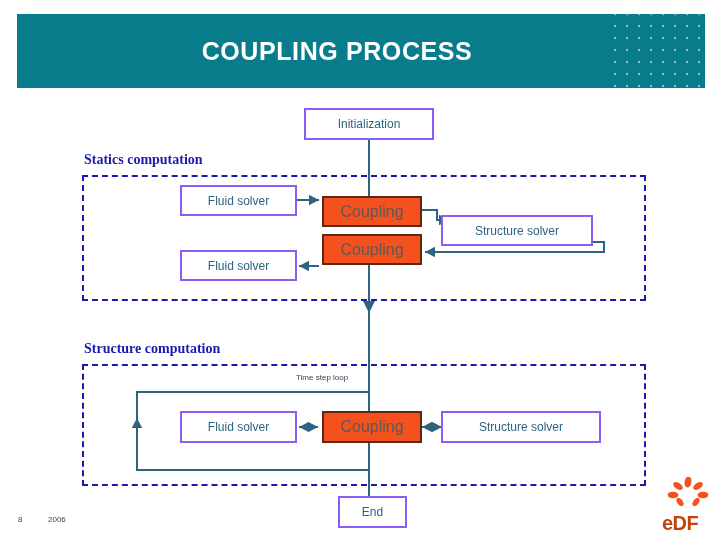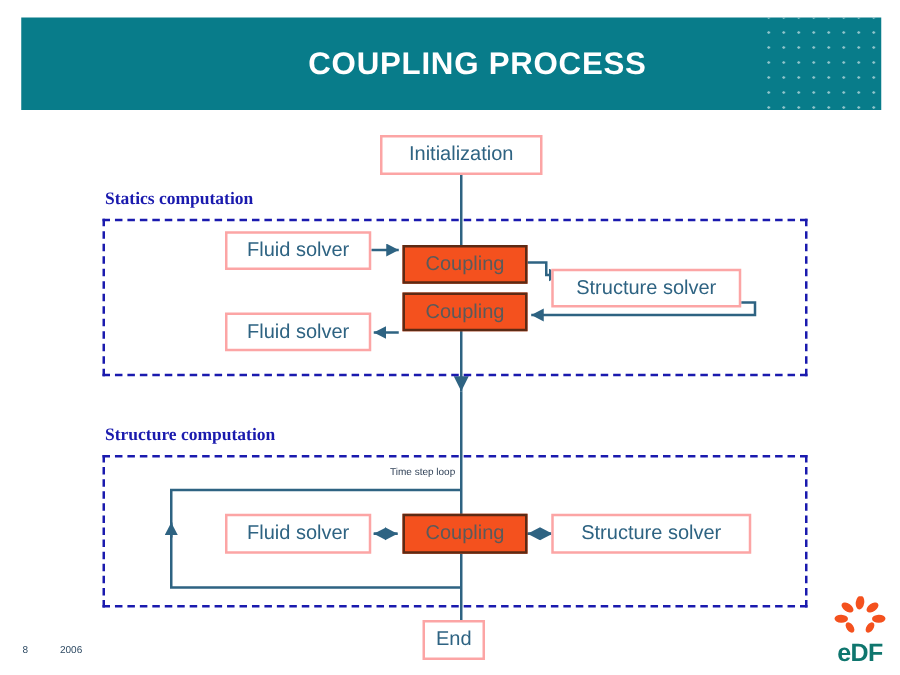--- a/index.html
+++ b/index.html
@@ -44,38 +44,37 @@
     width: 640px;
     height: 74px;
     display: flex;
     align-items: center;
     justify-content: center;
     color: #ffffff;
     font-size: 25px;
     font-weight: bold;
     letter-spacing: 0.6px;
     white-space: nowrap;
-    padding-left: 45px;
   }
 
   
   .node {
     position: absolute;
     box-sizing: border-box;
     display: flex;
     align-items: center;
     justify-content: center;
     white-space: nowrap;
     line-height: 1;
   }
   .node-plain {
     background: #ffffff;
-    border: 2px solid #fca5a5;
+    border: 2px solid #8b5cf6;
     color: #2E6382;
-    font-size: 16px;
+    font-size: 12px;
   }
   .node-coupling {
     background: #F4511E;
     border: 2px solid #5C2A14;
     color: #5A5A5A;
     font-size: 16px;
     text-align: center;
   }
 
   .section-label {
@@ -124,22 +123,22 @@
     left: 662px;
     top: 477px;
     width: 52px;
     height: 56px;
   }
   .edf-word {
     position: absolute;
     left: 0;
     bottom: 0;
     width: 52px;
-    text-align: center;
-    color: #0f766e;
+    text-align: left;
+    color: #c2410c;
     font-size: 20px;
     font-weight: bold;
     letter-spacing: -0.5px;
     line-height: 1;
   }
 </style>
 </head>
 <body>
 
 <div class="banner">
@@ -211,35 +210,35 @@
 </div>
 
 <div class="node node-plain" style="left:180px; top:250px; width:117px; height:31px;">
   <span>Fluid solver</span>
 </div>
 
 <div class="section-label" style="left:84px; top:341px;">Structure computation</div>
 
 <div class="dashed-region" style="left:82px; top:364px; width:564px; height:122px;"></div>
 
-<div class="loop-label" style="left:312px; top:373px;">Time step loop</div>
+<div class="loop-label" style="left:296px; top:373px;">Time step loop</div>
 
 <div class="node node-plain" style="left:180px; top:411px; width:117px; height:32px;">
   <span>Fluid solver</span>
 </div>
 
 <div class="node node-coupling" style="left:322px; top:411px; width:100px; height:32px;">
   <span>Coupling</span>
 </div>
 
 <div class="node node-plain" style="left:441px; top:411px; width:160px; height:32px;">
   <span>Structure solver</span>
 </div>
 
-<div class="node node-plain" style="left:338px; top:496px; width:50px; height:32px;">
+<div class="node node-plain" style="left:338px; top:496px; width:69px; height:32px;">
   <span>End</span>
 </div>
 
 <div class="footer-text" style="left:18px; top:515px;">8</div>
 
 <div class="footer-text" style="left:48px; top:515px;">2006</div>
 
 <div class="edf-logo">
   <svg width="52" height="38" viewBox="0 0 52 38">
     <g fill="#F4511E">

